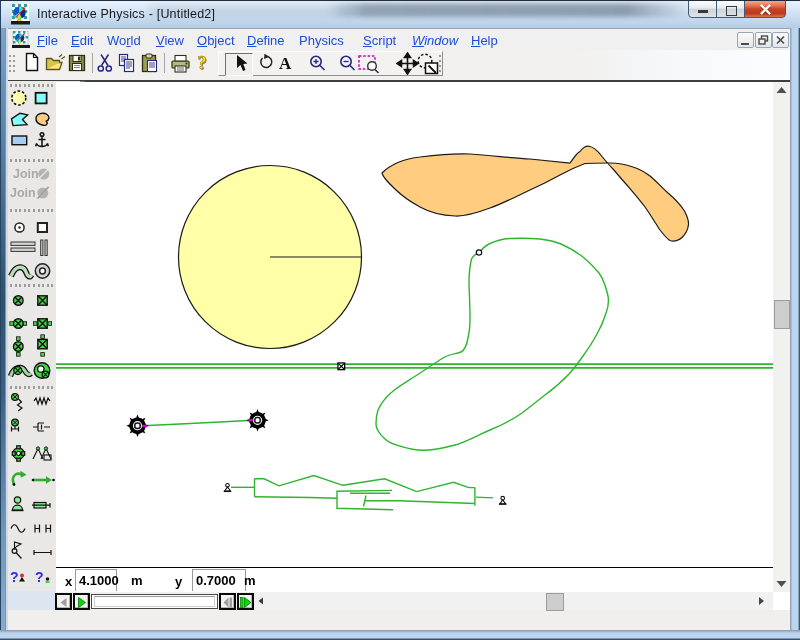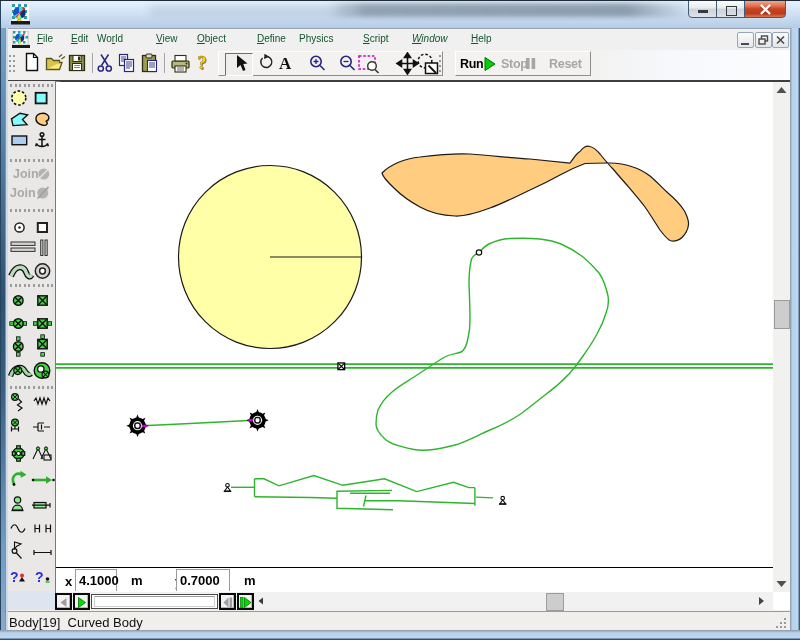--- a/index.html
+++ b/index.html
@@ -22,32 +22,32 @@
 
 #capbtns{left:688px;top:0px;width:101px;height:20px;}
 .capb{position:absolute;top:0;height:18px;border:1px solid #3e5c77;box-sizing:border-box;}
 #cb-min{left:0;width:29px;border-radius:0 0 0 4px;background:linear-gradient(180deg,#fdfdfd 0%,#e7eaee 45%,#ccd2d8 50%,#dfe3e8 100%);}
 #cb-max{left:28px;width:29px;background:linear-gradient(180deg,#fdfdfd 0%,#e7eaee 45%,#ccd2d8 50%,#dfe3e8 100%);}
 #cb-close{left:56px;width:42px;border-radius:0 0 4px 0;background:linear-gradient(180deg,#f2a88e 0%,#dd6a47 35%,#c64323 50%,#bd3b1d 78%,#d8764a 100%);}
 #cb-min .g{position:absolute;left:9px;top:9px;width:10px;height:3px;background:#333a40;}
 #cb-max .g{position:absolute;left:9px;top:5px;width:9px;height:8px;border:1.5px solid #333a40;}
 
 #menubar{left:6px;top:28px;width:784px;height:22px;background:#f0f0f0;border-top:1px solid #9aa5b1;}
-.mi{position:absolute;top:4px;font-size:10px;color:#14532d;}
+.mi{position:absolute;top:4px;font-size:13px;color:#1d4ed8;}
 .mi u{text-decoration:underline;}
 #mdibtns{position:absolute;top:3px;}
 .mdib{position:absolute;top:0;width:17px;height:16px;background:linear-gradient(180deg,#fcfcfc,#e3e5e9);border:1px solid #98a6ba;border-radius:2px;box-sizing:border-box;}
 
 #toolbar{left:6px;top:50px;width:784px;height:31px;background:linear-gradient(90deg,#f1f0ee 0%,#f1f0ee 72%,#f6f8fb 85%,#fbfdff 100%);border-bottom:1px solid #3c3c3c;}
 .grip-v{position:absolute;width:2px;height:18px;top:5px;background:repeating-linear-gradient(180deg,#9a9a9a 0 2px,transparent 2px 5px);}
 #selpanel{position:absolute;left:212px;top:1px;width:225px;height:25px;background:#f3f2f1;border:1px solid;border-color:#ffffff #8e8e8e #8e8e8e #ffffff;box-sizing:border-box;}
 #runpanel{position:absolute;left:449px;top:1px;width:136px;height:25px;background:#f3f2f1;border:1px solid;border-color:#ffffff #8e8e8e #8e8e8e #ffffff;box-sizing:border-box;}
 #runpanel b{position:absolute;top:5px;font-size:12.5px;letter-spacing:-.3px;}
 
-#toolbox{left:8px;top:81px;width:47px;height:529px;background:#e9e8e6;border-right:5px solid #3b82f6;}
+#toolbox{left:8px;top:81px;width:47px;height:529px;background:#e9e8e6;border-right:5px solid #3b82f6;padding-left:25px;}
 .hgrip{position:absolute;left:2px;width:43px;height:3px;background:repeating-linear-gradient(90deg,#9c9c9c 0 2px,transparent 2px 4.6px);}
 .joinlbl{position:absolute;font-size:12.5px;font-weight:bold;color:#a9a9a9;letter-spacing:0px;}
 #tbx-bot{left:8px;top:591px;width:47px;height:19px;background:#dde5f1;}
 
 #canvas{left:56px;top:82px;width:717px;height:485px;background:#fff;}
 #canvas-bot{left:56px;top:567px;width:717px;height:1px;background:#000;}
 #coordrow{left:56px;top:568px;width:717px;height:24px;background:#fff;font-weight:bold;font-size:13px;color:#000;}
 .cbox{position:absolute;top:1px;height:22px;border:1px solid #9a9a9a;border-bottom:none;background:#fff;box-sizing:border-box;padding:3px 0 0 3px;}
 
 #taperow{left:56px;top:592px;width:717px;height:18px;background:#f1f1f1;}
@@ -96,20 +96,21 @@
 <circle cx="9" cy="9" r="6" fill="#29e0e8"></circle>
 <path d="M9 3 A6 6 0 0 0 3.8 12 L9 9 Z" fill="#1055d0"></path>
 <path d="M14.5 5 A6 6 0 0 1 12 14.2 L9 9 Z" fill="#0a2f88"></path>
 <rect x="8.2" y="9" width="2" height="9" fill="#ffe000"></rect>
 <circle cx="9.2" cy="17.5" r="2.2" fill="#ffe000" stroke="#7a6000" stroke-width=".5"></circle>
 <path d="M5.5 13 L13 5.5 L13.6 6.1 L6.1 13.6 Z" fill="#e02020"></path>
 <path d="M15.5 3.2 L12.2 4.4 L14.3 6.5 Z" fill="#e02020"></path>
 <rect x="1" y="17" width="19" height="3.5" fill="#1a1a1a"></rect>
 </svg>
 </div>
+<div class="abs" id="title-text">Interactive Physics - [Untitled2]</div>
 <div class="abs" id="capbtns">
   <div class="capb" id="cb-min">
         <div class="g"></div>
       </div>
   <div class="capb" id="cb-max">
         <div class="g"></div>
       </div>
   <div class="capb" id="cb-close">
         <svg style="position:absolute;left:14px;top:3px;" width="13" height="11">
           <path d="M2 1 L11 10 M11 1 L2 10" stroke="#fff" stroke-width="2.2"></path>
@@ -137,24 +138,24 @@
       <path d="M7.5 2.5 A4.5 4.5 0 0 0 3.6 9.3 L7.5 7 Z" fill="#1055d0"></path>
       <path d="M11.5 4 A4.5 4.5 0 0 1 9.5 10.9 L7.5 7 Z" fill="#0a2f88"></path>
       <rect x="6.9" y="7" width="1.6" height="7" fill="#ffe000"></rect>
       <path d="M4.5 10 L10.5 4 L11.1 4.6 L5.1 10.6 Z" fill="#e02020"></path>
       <path d="M13 2.2 L10.3 3.2 L12 4.9 Z" fill="#e02020"></path>
       <rect x="0" y="14" width="18" height="3" fill="#1a1a1a"></rect>
     </svg>
   </div>
   <span class="mi" style="left:31px;"><u>F</u>ile</span>
   <span class="mi" style="left:65px;"><u>E</u>dit</span>
-  <span class="mi" style="left:91px;">Wo<u>r</u>ld</span>
+  <span class="mi" style="left:101px;">Wo<u>r</u>ld</span>
   <span class="mi" style="left:150px;"><u>V</u>iew</span>
   <span class="mi" style="left:191px;"><u>O</u>bject</span>
-  <span class="mi" style="left:241px;margin-left:10px;"><u>D</u>efine</span>
+  <span class="mi" style="left:241px;"><u>D</u>efine</span>
   <span class="mi" style="left:293px;">Physics</span>
   <span class="mi" style="left:357px;text-align:center;"><u>S</u>cript</span>
   <span class="mi" style="left:406px;font-style:italic;"><u>W</u>indow</span>
   <span class="mi" style="left:465px;"><u>H</u>elp</span>
   <div id="mdibtns" style="left:731px;">
     <div class="mdib" style="left:0;"><svg width="15" height="14">
             <rect x="3" y="10" width="8" height="2" fill="#4a4a4a"></rect>
           </svg></div>
     <div class="mdib" style="left:18px;"><svg width="15" height="14">
             <rect x="5.5" y="3" width="6" height="5" fill="none" stroke="#4a4a4a" stroke-width="1.4"></rect>
@@ -238,32 +239,20 @@
         <path d="M188.5 3 v17 M180 11.5 h17" fill="none"></path>
         <path d="M188.5 1 l-3 4.5 h6 Z M188.5 22 l-3 -4.5 h6 Z M178 11.5 l4.5 -3 v6 Z M199 11.5 l-4.5 -3 v6 Z"></path>
       </g>
       <circle cx="206" cy="9" r="6.8" fill="none" stroke="#111" stroke-width="1.5" stroke-dasharray="2.6 2"></circle>
       <rect x="206.5" y="11" width="12" height="10.5" fill="#fff" stroke="#111" stroke-width="1.5"></rect>
       <path d="M209.5 13.5 L217 21" stroke="#111" stroke-width="1.8"></path>
     </svg>
   </div>
   <div class="grip-v" style="left:433px;"></div>
 
-  <div id="runpanel">
-    <b style="left:4px;color:#000;">Run</b>
-    <svg class="abs" style="left:28px;top:5px;" width="13" height="14">
-          <path d="M1 .5 L11 7 L1 13.5 Z" fill="#00d400" stroke="#007000" stroke-width="1"></path>
-        </svg>
-    <b style="left:45px;color:#a6a6a6;">Stop</b>
-    <svg class="abs" style="left:69px;top:6px;" width="12" height="12">
-          <rect x="1" y="0" width="3.6" height="11" fill="#a6a6a6"></rect>
-          <rect x="6.6" y="0" width="3.6" height="11" fill="#a6a6a6"></rect>
-        </svg>
-    <b style="left:93px;color:#a6a6a6;">Reset</b>
-  </div>
 </div>
 <div class="abs" style="left:6px;top:80px;width:784px;height:2px;background:#3e3e3e;"></div>
 
 <div class="abs" id="toolbox">
  <div class="hgrip" style="top:3px;"></div>
  <div class="hgrip" style="top:78px;"></div>
  <div class="hgrip" style="top:128px;"></div>
  <div class="hgrip" style="top:203px;"></div>
  <div class="hgrip" style="top:305px;"></div>
  <div class="joinlbl" style="left:5px;top:86px;">Join</div>
@@ -457,21 +446,21 @@
  </g>
 </svg>
 </div>
 <div class="abs" id="canvas-bot"></div>
 
 <div class="abs" id="coordrow">
  <span class="abs" style="left:9px;top:6px;">x</span>
  <div class="cbox" style="left:19px;width:42px;">4.1000</div>
  <span class="abs" style="left:75px;top:5px;">m</span>
  <span class="abs" style="left:119px;top:6px;">y</span>
- <div class="cbox" style="left:120px;width:54px;">0.7000</div>
+ <div class="cbox" style="left:136px;width:54px;">0.7000</div>
  <span class="abs" style="left:188px;top:5px;">m</span>
 </div>
 
 <div class="abs" id="taperow">
  <div class="tpb" style="left:-1px;width:17px;"><svg width="13" height="13">
           <path d="M9.5 2 L3.5 6.5 L9.5 11 Z" fill="#9e9e9e"></path>
         </svg></div>
  <div class="tpb" style="left:16.5px;width:17px;"><svg width="13" height="13">
           <path d="M3.5 1.5 L10.5 6.5 L3.5 11.5 Z" fill="#00dc00" stroke="#007700" stroke-width=".8"></path>
         </svg></div>
@@ -499,24 +488,20 @@
  <svg class="abs" style="left:3px;top:4px;" width="11" height="8">
         <path d="M5.5 1 L10.5 7 L.5 7 Z" fill="#505050"></path>
       </svg>
  <div id="vsb-thumb"></div>
  <svg class="abs" style="left:3px;top:498px;" width="11" height="8">
         <path d="M5.5 7 L10.5 1 L.5 1 Z" fill="#505050"></path>
       </svg>
 </div>
 <div class="abs" id="corner"></div>
 
-<div class="abs" id="statusbar">
-      <span>Body[19]&nbsp;&nbsp;Curved Body</span>
-      <div class="grip-dots"></div>
-    </div>
 
 <div class="abs" id="frame-top"></div>
 <div class="abs" id="frame-left1"></div>
 <div class="abs" id="frame-left2"></div>
 <div class="abs" id="frame-left3"></div>
 <div class="abs" id="frame-left4"></div>
 <div class="abs" id="frame-right"></div>
 <div class="abs" id="frame-bot"></div>
 </div>
 

